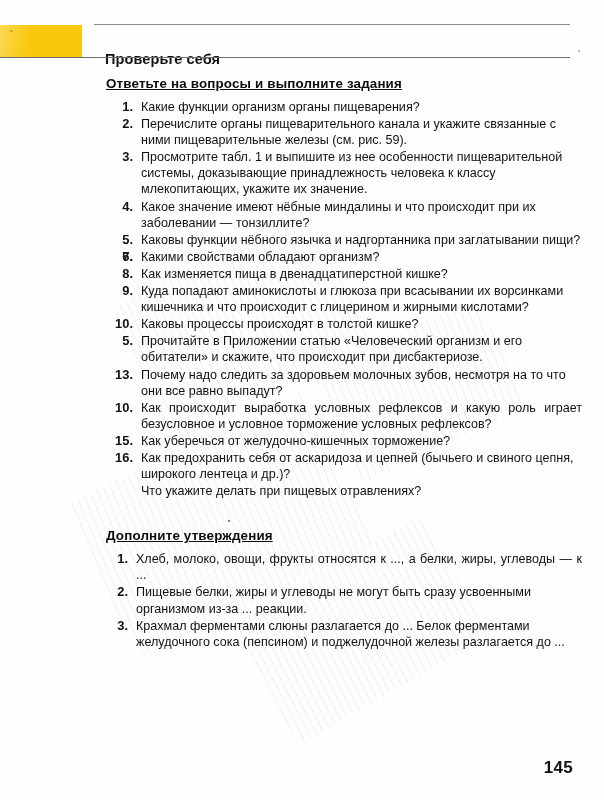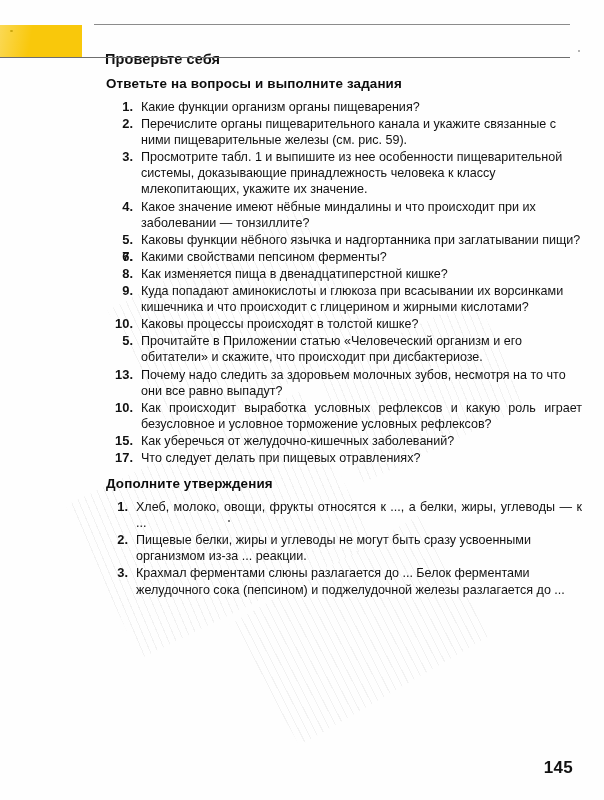--- a/index.html
+++ b/index.html
@@ -107,23 +107,24 @@
     top: 76px;
     width: 604px;
   }
 
   .section-heading {
     margin: 0 0 8px 106px;
     font-size: 13.4px;
     font-weight: bold;
     letter-spacing: .15px;
     color: #0d0d0d;
+    text-decoration: underline;
   }
   .section-heading.second {
-    margin-top: 10px;
+    margin-top: 29px;
   }
 
   ol.qlist {
     list-style: none;
     margin: 0;
     padding: 0;
   }
   ol.qlist li {
     position: relative;
     margin: 0 0 1px 0;
@@ -221,21 +222,21 @@
         </li>
         <li class="justify">
           <span class="num">5.</span>
           <span class="txt">Каковы функции нёбного язычка и надгортанника при заглатывании пищи?</span>
         </li>
         <li>
           <span class="num">6.</span>
         </li>
         <li>
           <span class="num">7.</span>
-          <span class="txt">Какими свойствами пепсином ферменты?</span>
+          <span class="txt">Какими свойствами обладают организм?</span>
         </li>
         <li>
           <span class="num">8.</span>
           <span class="txt">Как изменяется пища в двенадцатиперстной кишке?</span>
         </li>
         <li>
           <span class="num">9.</span>
           <span class="txt">Куда попадают аминокислоты и глюкоза при всасывании их ворсинками кишечника и что происходит с глицерином и жирными кислотами?</span>
         </li>
         <li>
@@ -249,25 +250,28 @@
         <li>
           <span class="num">13.</span>
           <span class="txt">Почему надо следить за здоровьем молочных зубов, несмотря на то что они все равно выпадут?</span>
         </li>
         <li class="justify">
           <span class="num">10.</span>
           <span class="txt">Как происходит выработка условных рефлексов и какую роль играет безусловное и условное торможение условных рефлексов?</span>
         </li>
         <li>
           <span class="num">15.</span>
-          <span class="txt">Как уберечься от желудочно-кишечных заболеваний?</span>
-        </li>
-        <li>
-          <span class="num">17.</span>
-          <span class="txt">Что следует делать при пищевых отравлениях?</span>
+          <span class="txt">Как уберечься от желудочно-кишечных торможение?</span>
+        </li>
+        <li>
+          <span class="num">16.</span>
+          <span class="txt">Как предохранить себя от аскаридоза и цепней (бычьего и свиного цепня, широкого лентеца и др.)?</span>
+        </li>
+        <li>
+          <span class="txt">Что укажите делать при пищевых отравлениях?</span>
         </li>
       </ol>
 
     <h2 class="section-heading second">Дополните утверждения</h2>
 
     <ol class="qlist statements" id="statements-list">
         <li class="justify">
           <span class="num">1.</span>
           <span class="txt">Хлеб, молоко, овощи, фрукты относятся к ..., а белки, жиры, углеводы — к ...</span>
         </li>

